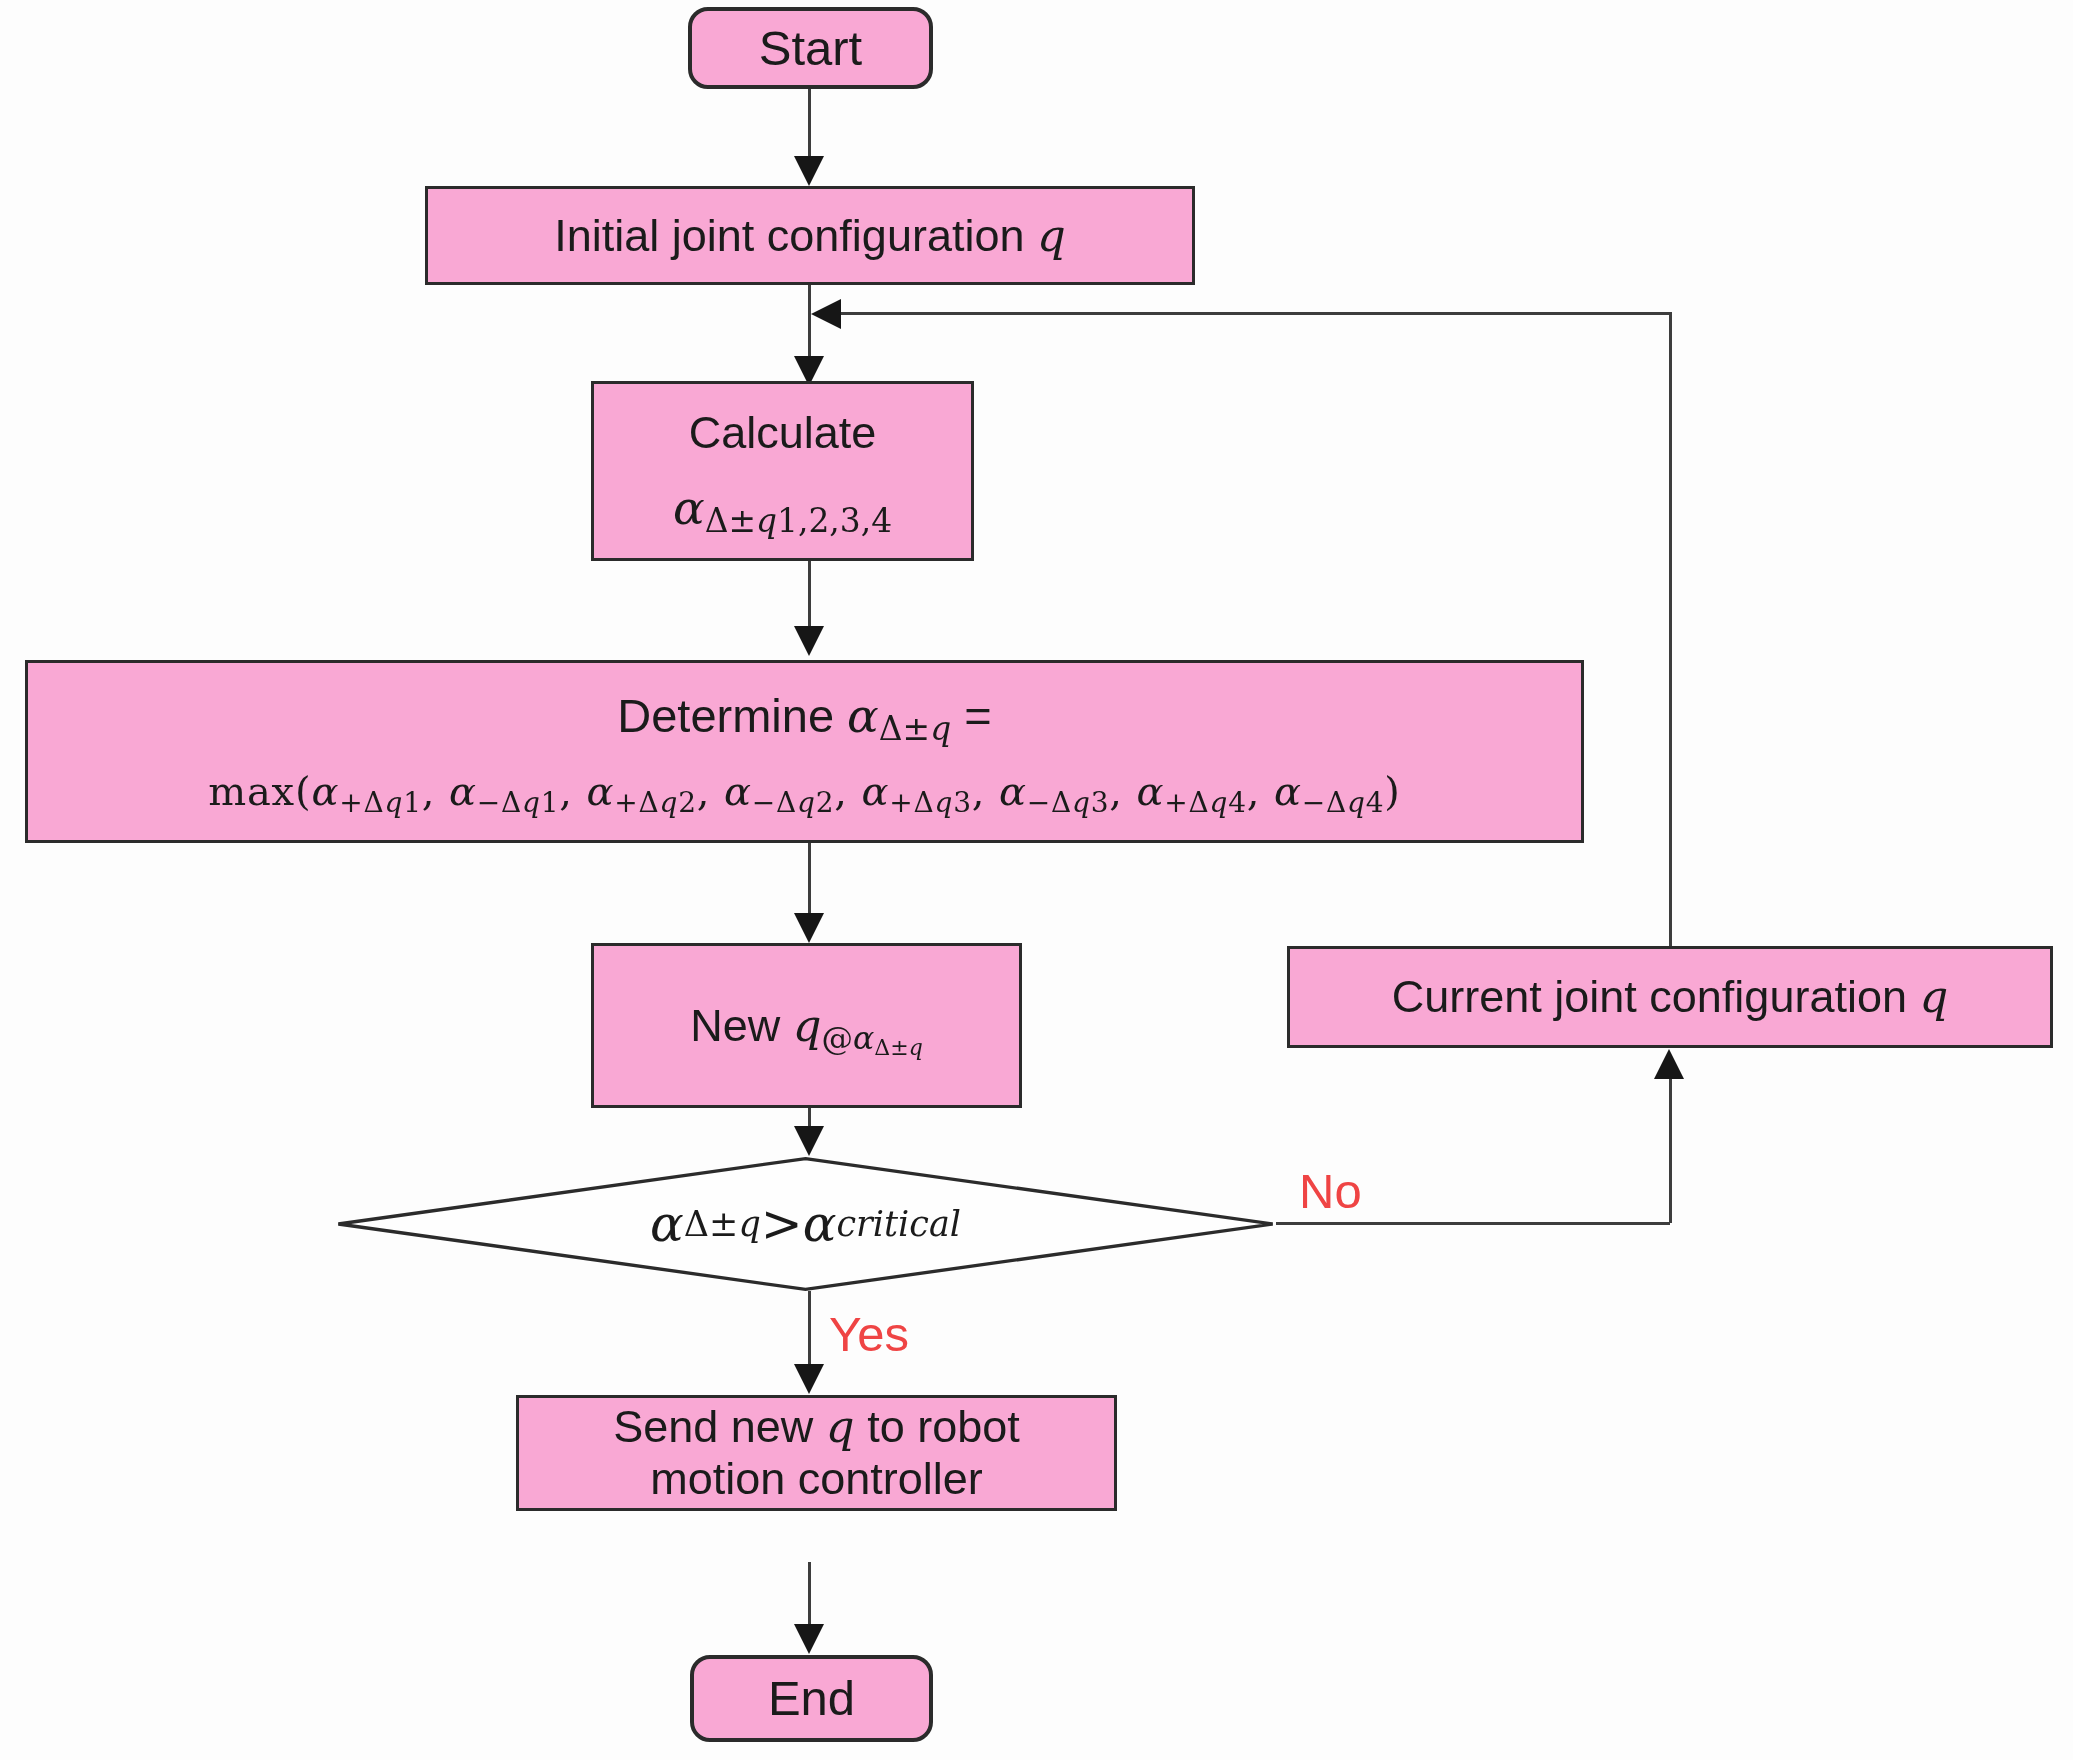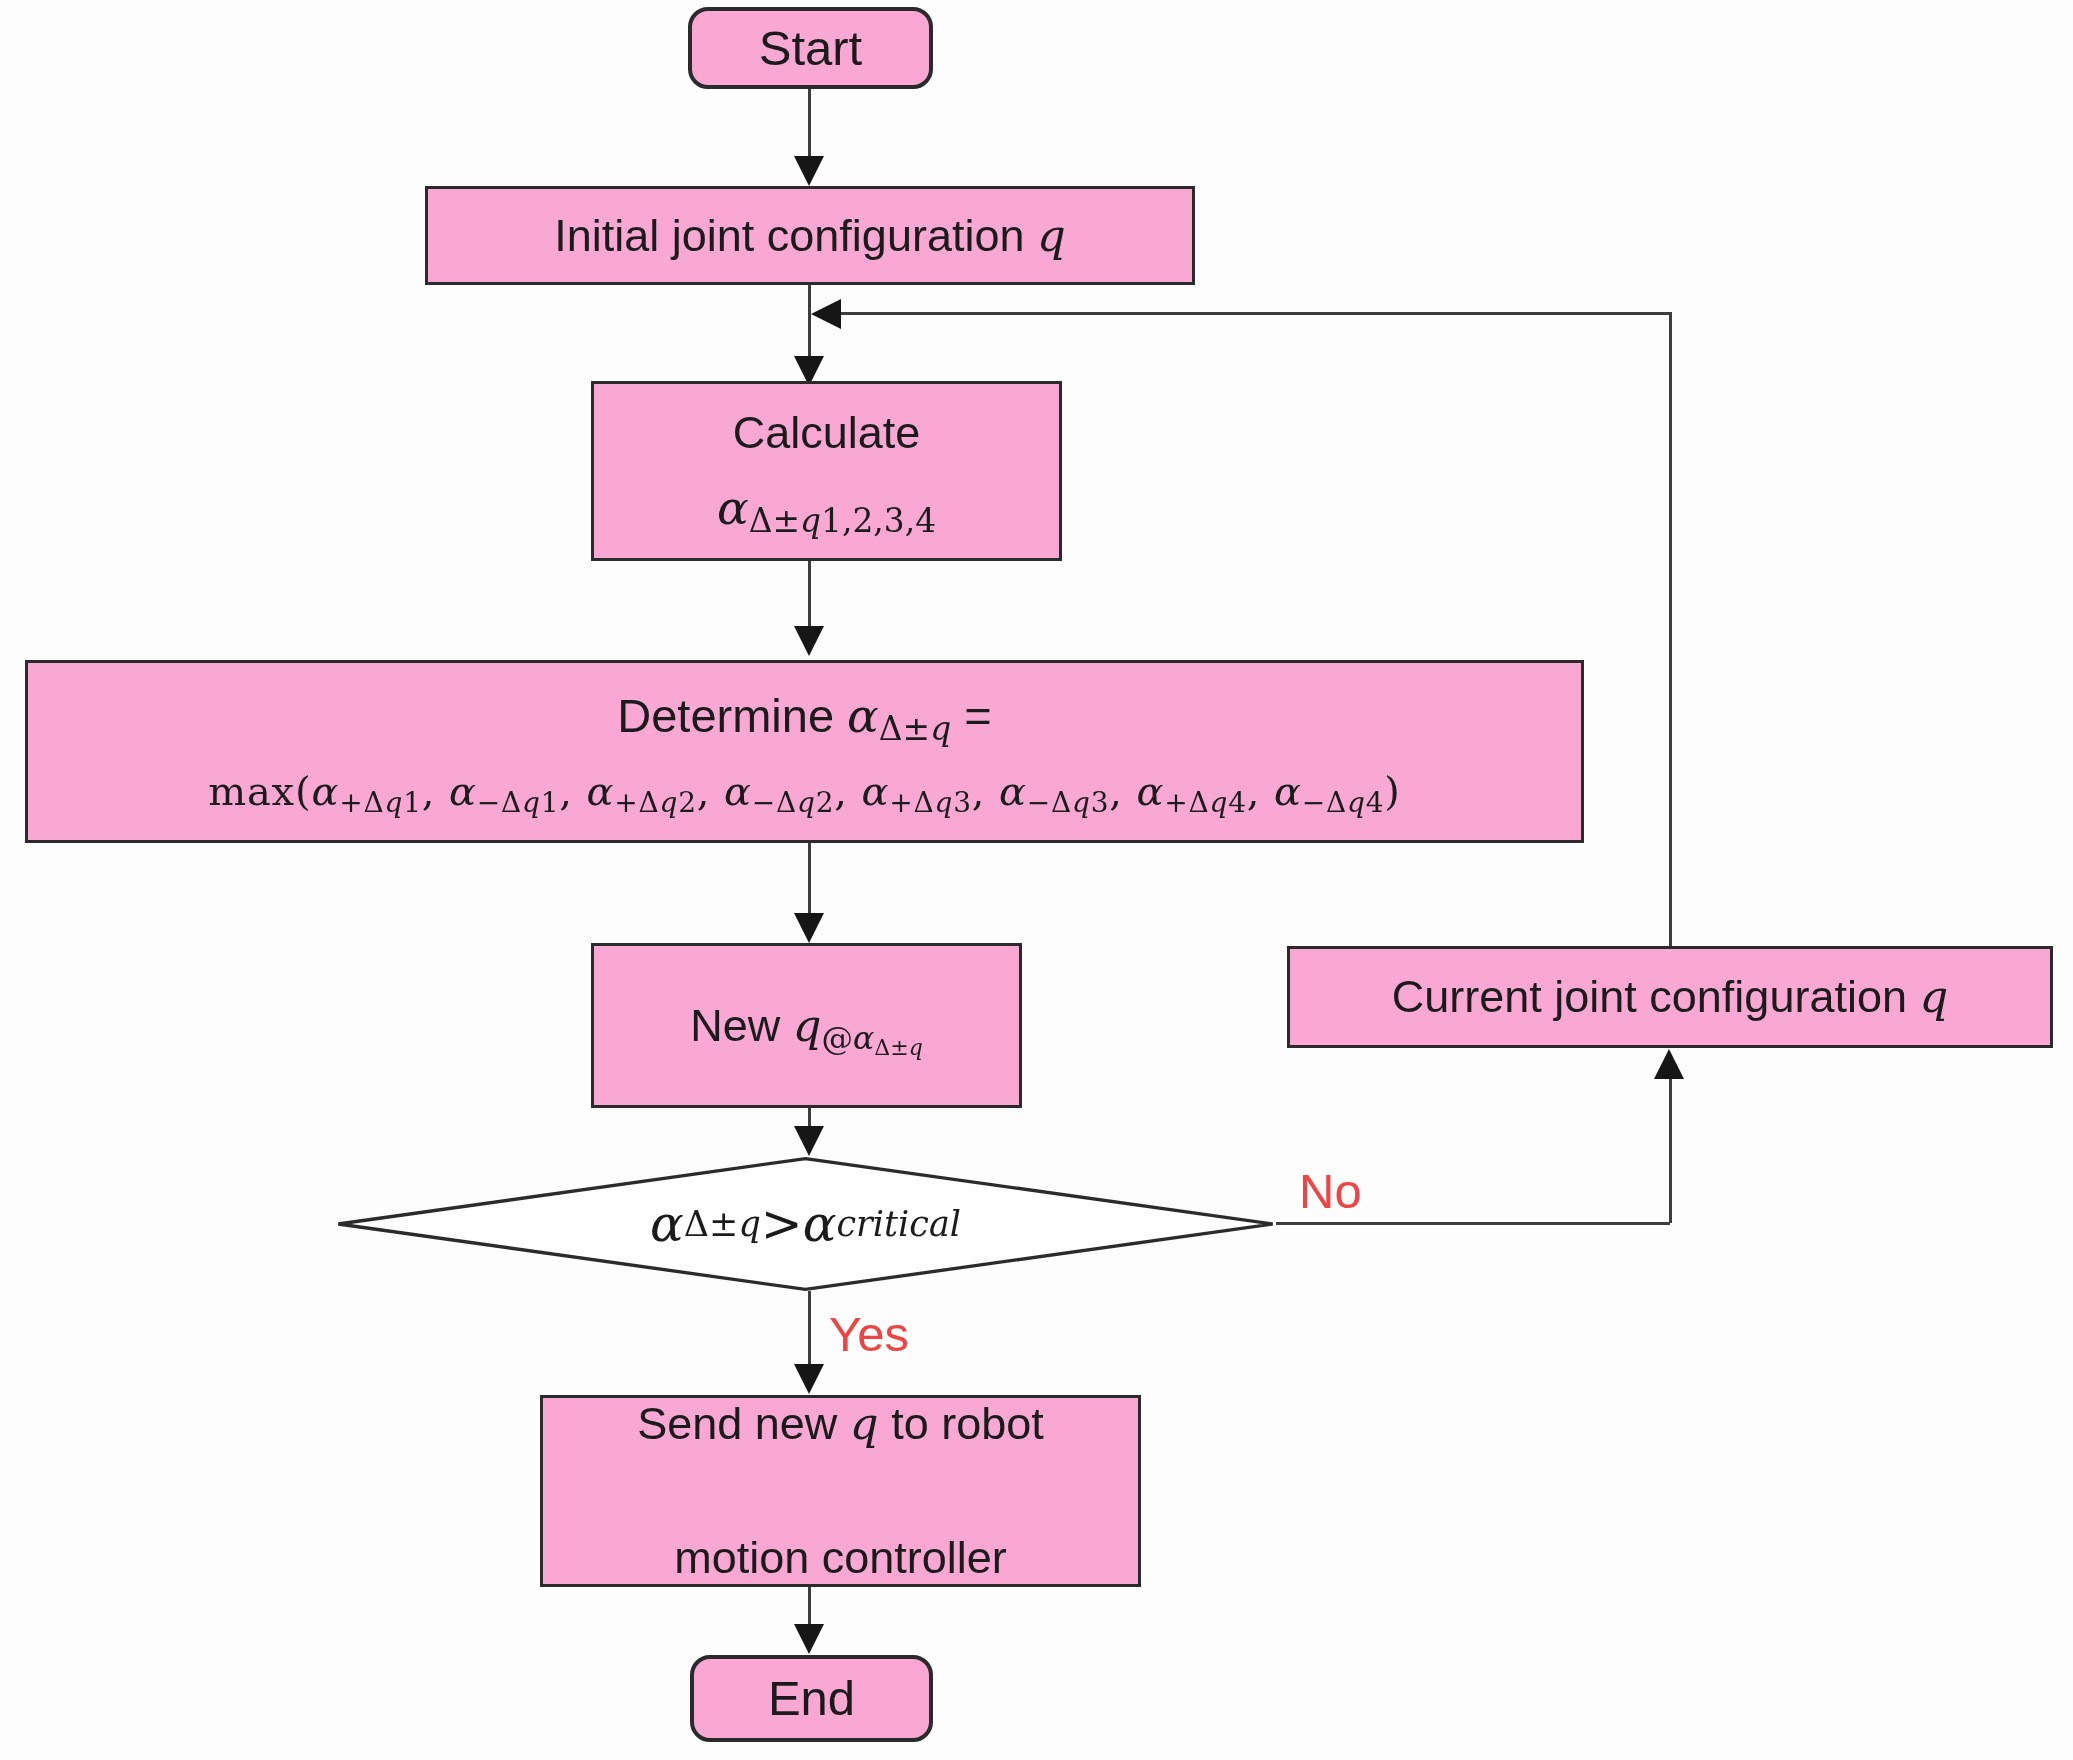--- a/index.html
+++ b/index.html
@@ -150,21 +150,21 @@
   <div class="edge-label" style="left:1299px; top:1163px;">No</div>
 
   <div class="box terminal" style="left:688px; top:6.7px; width:245px; height:82px;">
     <span class="row">Start</span>
   </div>
 
   <div class="box" style="left:425px; top:186px; width:770px; height:99px;">
     <span class="row"><span>Initial joint configuration </span><span class="mi">q</span></span>
   </div>
 
-  <div class="box" style="left:591px; top:381px; width:471px; height:180px; justify-content:space-evenly;">
+  <div class="box" style="left:591px; top:381px; width:383px; height:180px; justify-content:space-evenly;">
     <span class="row">Calculate</span>
     <span class="row math formula"><span class="mi">α</span><sub><span class="mu">Δ±</span><span class="mi">q</span><span class="mu">1,2,3,4</span></sub></span>
   </div>
 
   <div class="box" style="left:25px; top:660px; width:1559px; height:183px; justify-content:space-evenly;">
     <span class="row" style="font-size:47px;"><span>Determine </span><span class="math"><span class="mi">α</span><sub><span class="mu">Δ±</span><span class="mi">q</span></sub></span><span> =</span></span>
     <span class="row math maxline"><span class="mu">max(</span><span class="term"><span class="mi">α</span><sub><span class="mu">+Δ</span><span class="mi">q</span><span class="mu">1</span></sub><span class="mu">, </span></span><span class="term"><span class="mi">α</span><sub><span class="mu">−Δ</span><span class="mi">q</span><span class="mu">1</span></sub><span class="mu">, </span></span><span class="term"><span class="mi">α</span><sub><span class="mu">+Δ</span><span class="mi">q</span><span class="mu">2</span></sub><span class="mu">, </span></span><span class="term"><span class="mi">α</span><sub><span class="mu">−Δ</span><span class="mi">q</span><span class="mu">2</span></sub><span class="mu">, </span></span><span class="term"><span class="mi">α</span><sub><span class="mu">+Δ</span><span class="mi">q</span><span class="mu">3</span></sub><span class="mu">, </span></span><span class="term"><span class="mi">α</span><sub><span class="mu">−Δ</span><span class="mi">q</span><span class="mu">3</span></sub><span class="mu">, </span></span><span class="term"><span class="mi">α</span><sub><span class="mu">+Δ</span><span class="mi">q</span><span class="mu">4</span></sub><span class="mu">, </span></span><span class="term"><span class="mi">α</span><sub><span class="mu">−Δ</span><span class="mi">q</span><span class="mu">4</span></sub><span class="mu">)</span></span></span>
   </div>
 
   <div class="box" style="left:591px; top:943px; width:431px; height:165px;">
@@ -177,21 +177,21 @@
     </svg>
     <div class="diamond-label math">
         <span class="mi">α</span>
         <sub><span class="mu">Δ±</span><span class="mi">q</span></sub>
         <span class="mu"> &gt; </span>
         <span class="mi">α</span>
         <sub><span class="mi">critical</span></sub>
       </div>
   </div>
 
-  <div class="box" style="left:540px; top:1395px; width:601px; height:192px; justify-content:space-between;">
+  <div class="box" style="left:516px; top:1395px; width:601px; height:116px; justify-content:center;">
     <span class="row"><span>Send new </span><span class="mi">q</span><span> to robot</span></span>
     <span class="row">motion controller</span>
   </div>
 
   <div class="box terminal" style="left:690px; top:1655px; width:243px; height:87px;">
     <span class="row">End</span>
   </div>
 
   <div class="box" style="left:1287px; top:946px; width:766px; height:102px;">
     <span class="row"><span>Current joint configuration </span><span class="mi">q</span></span>

